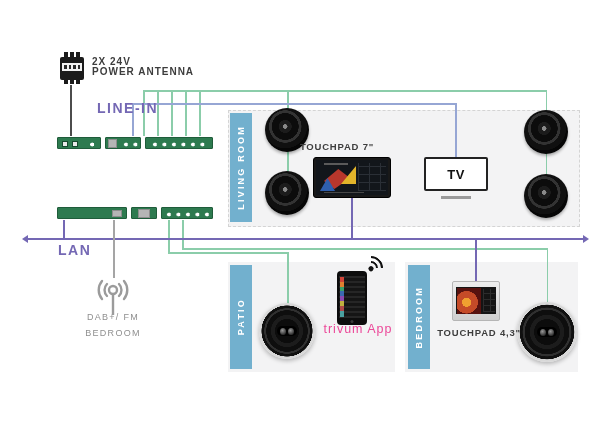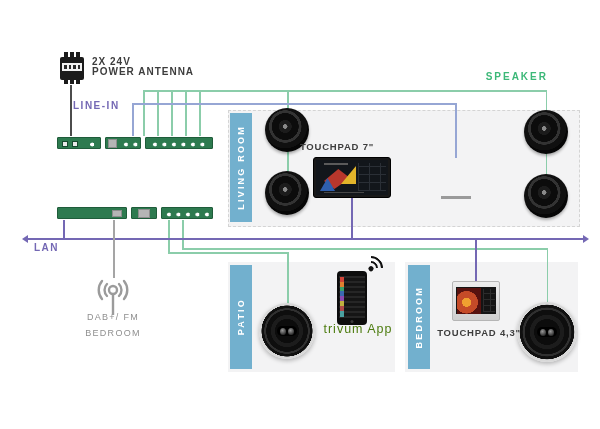--- a/index.html
+++ b/index.html
@@ -18,24 +18,24 @@
   .wh{height:1.5px;} .wv{width:1.5px;}
   .green{background:#8bcdaa;} .purple{background:#7468b4;} .blue{background:#96a6d4;}
   .dark{background:#4c4c4c;} .gray{background:#a5a5a5;}
   .arrow{position:absolute;width:0;height:0;z-index:2;}
   .arrow.left{border-top:4px solid transparent;border-bottom:4px solid transparent;border-right:6px solid #7468b4;}
   .arrow.right{border-top:4px solid transparent;border-bottom:4px solid transparent;border-left:6px solid #7468b4;}
 
   
   .lbl{position:absolute;z-index:4;font-weight:bold;color:#3d3d3d;white-space:nowrap;}
   .lbl.tiny{font-size:10px;letter-spacing:1px;text-align:center;}
-  .lbl.purple-t{color:#7468b4;font-size:10px;letter-spacing:1.5px;}
+  .lbl.purple-t{color:#7468b4;font-size:14px;letter-spacing:1.5px;padding-left:24px;}
   .lbl.green-t{color:#3cb878;font-size:10px;letter-spacing:2px;text-align:right;}
   .lbl.comp{font-size:9.5px;letter-spacing:.8px;text-align:center;}
-  .lbl.app{font-weight:400;font-size:12.5px;letter-spacing:1px;color:#4d7c0f;text-align:center;}
+  .lbl.app{font-weight:400;font-size:12.5px;letter-spacing:1px;color:#ec4899;text-align:center;}
   .lbl.ant{font-weight:400;font-size:9px;letter-spacing:1.3px;color:#8f8f8f;text-align:center;}
 
   
   .ps{position:absolute;left:60px;top:52px;width:24px;height:33px;z-index:3;}
   .ps .pins{position:absolute;left:4px;width:16px;height:5px;display:flex;gap:2.5px;}
   .ps .pins i{flex:1;background:#1b1b1b;}
   .ps .pins.top{top:0;} .ps .pins.bot{top:28px;height:4px;}
   .ps .body{position:absolute;left:0;top:5px;width:24px;height:23px;background:#1b1b1b;border-radius:2px;}
   .ps .band{position:absolute;left:2px;top:11px;width:20px;height:8px;background:#f2f2f2;
             display:flex;align-items:center;justify-content:center;gap:2px;}
@@ -187,21 +187,20 @@
     <div class="pins bot">
         <i></i>
         <i></i>
         <i></i>
       </div>
   </div>
   <div class="lbl tiny" style="left:92px;top:56px;">2X 24V</div>
   <div class="lbl tiny" style="left:92px;top:66px;">POWER ANTENNA</div>
 
   <div class="lbl purple-t" style="left:73px;top:100px;">LINE-IN</div>
-  <div class="lbl green-t" style="left:448px;top:71px;width:100px;">SPEAKER</div>
   <div class="lbl purple-t" style="left:34px;top:242px;">LAN</div>
 
   <div class="amp">
     <div class="row top">
       <div class="term" style="left:2px;width:44px;">
         <span class="sq" style="left:4px;"></span>
         <span class="sq" style="left:14px;"></span>
         <span class="dots" style="left:30px;width:10px;"></span>
       </div>
       <div class="term" style="left:50px;width:36px;">
@@ -248,20 +247,23 @@
     <div class="screen">
       <span class="t"></span>
       <span class="a1"></span>
       <span class="a2"></span>
       <span class="a3"></span>
       <span class="grid"></span>
       <span class="b"></span>
     </div>
   </div>
 
+  <div class="tv">
+      <span>TV</span>
+    </div>
   <div class="tv-stand"></div>
 
   <div class="spk-ceil" style="left:259px;top:303px;width:56px;height:56px;">
     <div class="drivers">
         <i></i>
         <i></i>
       </div>
   </div>
   <div class="wifi">
     <i class="w1"></i>

